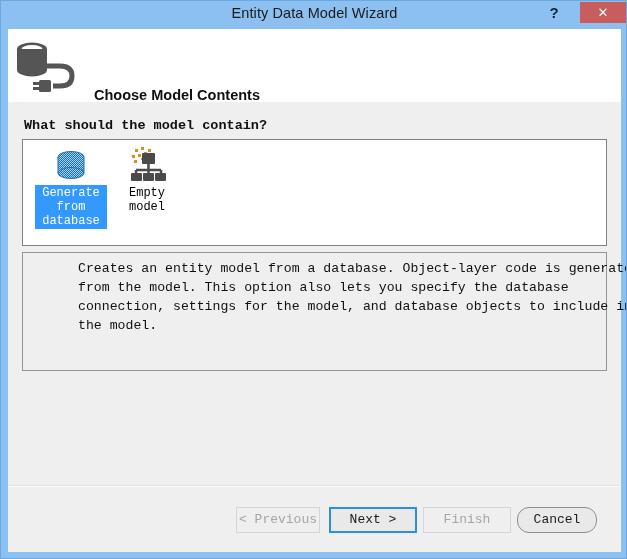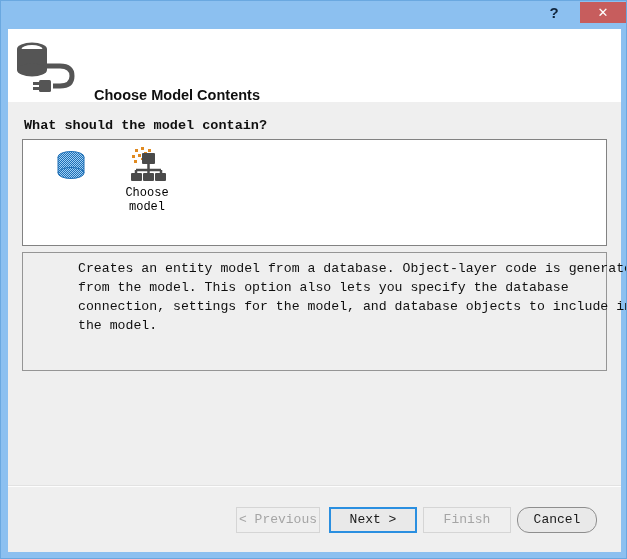--- a/index.html
+++ b/index.html
@@ -208,20 +208,21 @@
   .btn-next   { left: 321px; width: 88px; }
   .btn-finish { left: 415px; width: 88px; }
   .btn-cancel { left: 509px; width: 80px; border-radius: 12px; }
 </style>
 </head>
 <body>
 
 <div class="window">
 
   <div class="titlebar">
+    <div class="titlebar-text">Entity Data Model Wizard</div>
     <div class="help-btn">?</div>
     <div class="close-btn">✕</div>
   </div>
 
   <div class="header-panel">
     <div class="header-icon">
       <svg width="66" height="60" viewBox="0 0 66 60" xmlns="http://www.w3.org/2000/svg">
         <ellipse cx="18" cy="14" rx="15" ry="6.5" fill="#555555"></ellipse>
         <ellipse cx="18" cy="14" rx="10.5" ry="4" fill="#ffffff"></ellipse>
         <rect x="3" y="14" width="30" height="21" fill="#555555"></rect>
@@ -252,20 +253,21 @@
               </pattern>
             </defs>
             <g>
               <ellipse cx="36" cy="12" rx="13" ry="5.5" fill="url(#dith)" stroke="#1f6fb5" stroke-width="1"></ellipse>
               <rect x="23" y="12" width="26" height="16" fill="url(#dith)"></rect>
               <ellipse cx="36" cy="28" rx="13" ry="5.5" fill="url(#dith)" stroke="#1f6fb5" stroke-width="1"></ellipse>
               <path d="M23 12 L23 28 M49 12 L49 28" stroke="#1f6fb5" stroke-width="1" fill="none"></path>
             </g>
           </svg>
         </div>
+        <span class="model-label">Generate from database</span>
       </div>
 
       <div class="model-item second">
         <div class="model-icon">
           <svg width="72" height="40" viewBox="0 0 72 40" xmlns="http://www.w3.org/2000/svg">
             <g fill="#e08a20">
               <rect x="24" y="4" width="3" height="3"></rect>
               <rect x="30" y="2" width="3" height="3"></rect>
               <rect x="21" y="10" width="3" height="3"></rect>
               <rect x="27" y="9" width="3" height="3"></rect>
@@ -274,21 +276,21 @@
               <rect x="23" y="15" width="3" height="3"></rect>
               <rect x="30" y="13" width="2" height="2"></rect>
             </g>
             <rect x="31" y="8" width="13" height="11" rx="1" fill="#4a4a4a"></rect>
             <path d="M37.5 19 L37.5 25 M25 25 L50 25 M25 25 L25 29 M37.5 25 L37.5 29 M50 25 L50 29" stroke="#4a4a4a" stroke-width="2.5" fill="none"></path>
             <rect x="20" y="28" width="11" height="8" rx="1" fill="#4a4a4a"></rect>
             <rect x="32" y="28" width="11" height="8" rx="1" fill="#4a4a4a"></rect>
             <rect x="44" y="28" width="11" height="8" rx="1" fill="#4a4a4a"></rect>
           </svg>
         </div>
-        <span class="model-label">Choose model</span>
+        <span class="model-label">Empty model</span>
       </div>
 
     </div>
 
     <div class="descbox">
       <div class="desc-text">Creates an entity model from a database. Object-layer code is generated from the model. This option also lets you specify the database connection, settings for the model, and database objects to include in the model.</div>
     </div>
 
     <div class="footer-divider-top"></div>
     <div class="footer-divider"></div>

